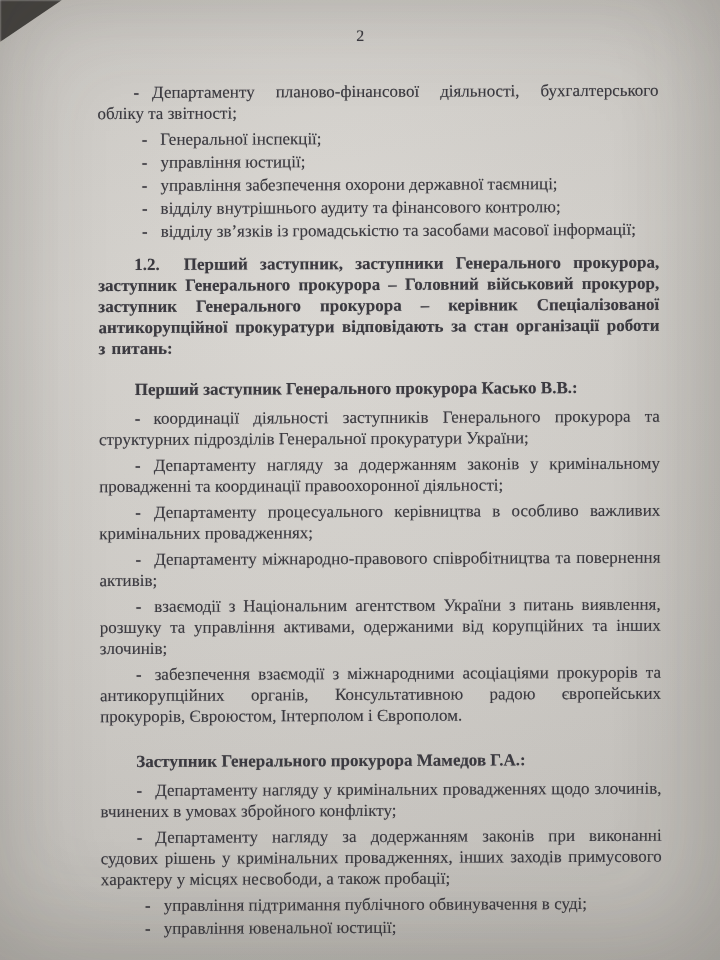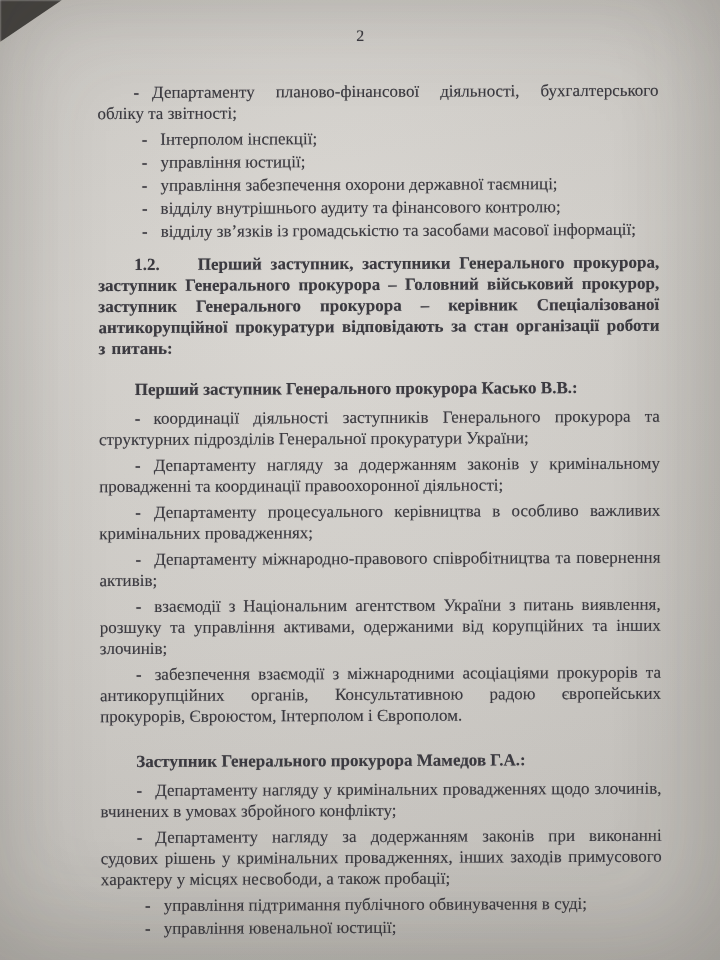--- a/index.html
+++ b/index.html
@@ -32,38 +32,38 @@
     text-shadow:0 0 0.7px rgba(59,58,64,0.45);
   }
   .doc {
     padding:30px 62px 0 97px;
     font-size:17px; line-height:21px;
     text-shadow:0 0 0.7px rgba(59,58,64,0.45);
   }
   .para { text-align:justify; text-indent:36px; margin:5px 0; }
   .short { text-indent:44px; margin:2px 0; }
   .clause { font-weight:bold; text-align:justify; text-indent:36px; margin:12px 0 10px; word-spacing:2px; }
-  .clause .num { margin-right:38px; }
+  .clause .num { margin-right:24px; }
   .heading { font-weight:bold; text-indent:36px; margin:20px 0 8px; }
   .dash { font-weight:bold; margin-right:13px; }
   .heading-m { margin-top:24px; }
 </style>
 </head>
 <body>
 
 <div class="page">
   <div class="corner-mark"></div>
 
   <div class="tilt">
     <div class="pageno">2</div>
 
     <div class="doc">
 
       <p class="para"><span class="dash">-</span><span>Департаменту планово-фінансової діяльності, бухгалтерського обліку та звітності;</span></p>
-      <p class="short"><span class="dash">-</span><span>Інтерполом інспекції;</span></p>
+      <p class="short"><span class="dash">-</span><span>Генеральної інспекції;</span></p>
       <p class="short"><span class="dash">-</span><span>управління юстиції;</span></p>
       <p class="short"><span class="dash">-</span><span>управління забезпечення охорони державної таємниці;</span></p>
       <p class="short"><span class="dash">-</span><span>відділу внутрішнього аудиту та фінансового контролю;</span></p>
       <p class="short"><span class="dash">-</span><span>відділу зв’язків із громадськістю та засобами масової інформації;</span></p>
 
       <p class="clause"><span class="num">1.2.</span><span>Перший заступник, заступники Генерального прокурора, заступник Генерального прокурора – Головний військовий прокурор, заступник Генерального прокурора – керівник Спеціалізованої антикорупційної прокуратури відповідають за стан організації роботи з питань:</span></p>
 
       <p class="heading">Перший заступник Генерального прокурора Касько В.В.:</p>
 
       <p class="para"><span class="dash">-</span><span>координації діяльності заступників Генерального прокурора та структурних підрозділів Генеральної прокуратури України;</span></p>

